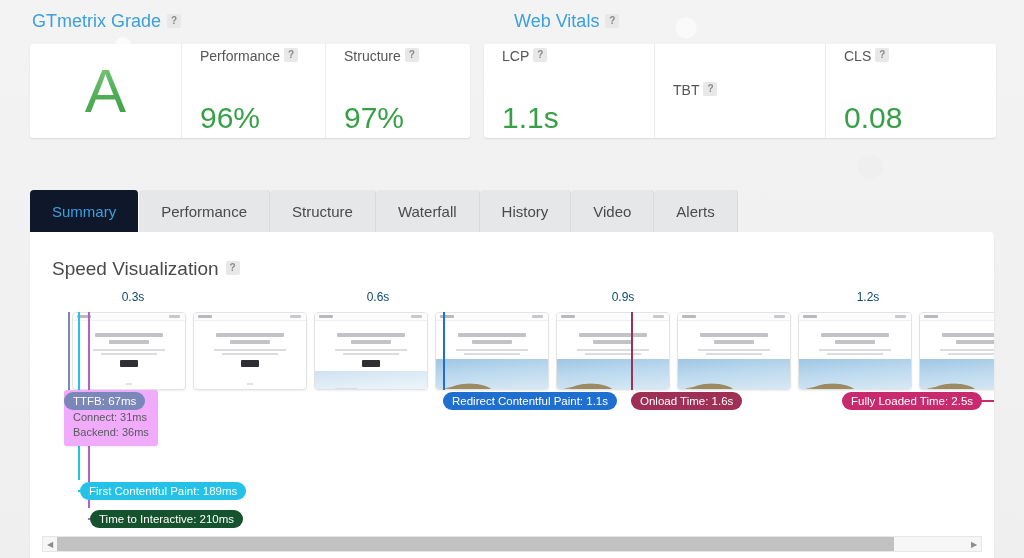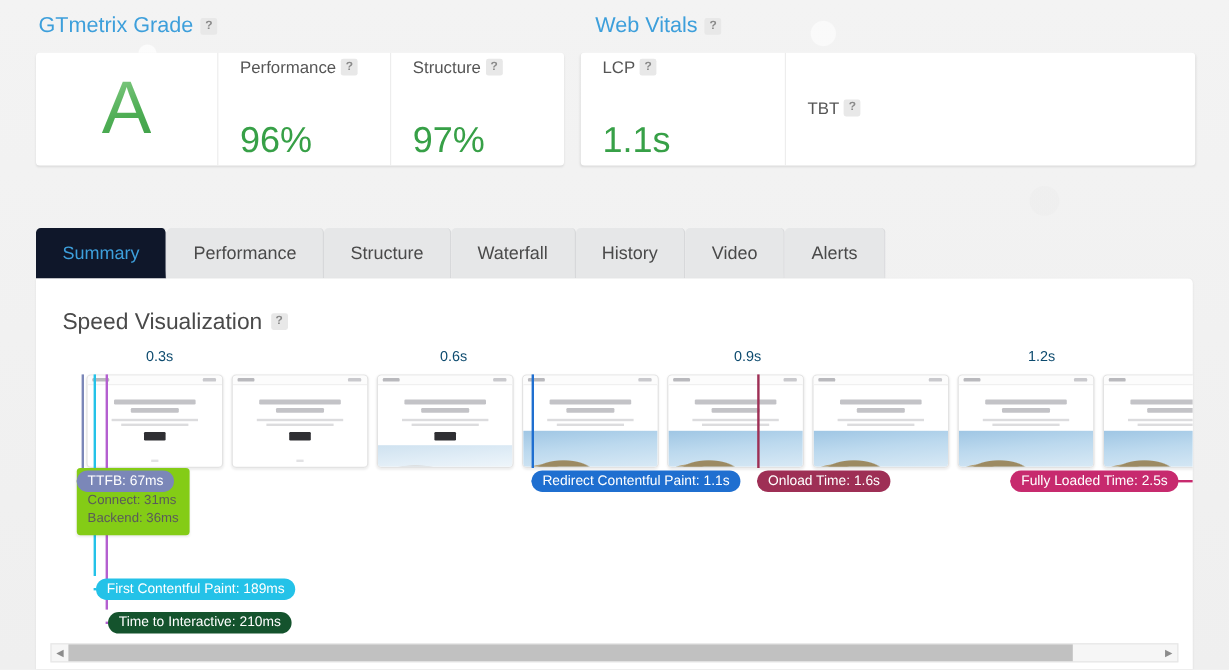--- a/index.html
+++ b/index.html
@@ -246,21 +246,21 @@
     z-index: 6;
   }
   .hline {
     position: absolute;
     height: 2px;
     z-index: 3;
   }
 
   .tooltip {
     position: absolute;
-    background: #84cc16;
+    background: #f0abfc;
     border-radius: 3px;
     padding: 5px 9px 6px;
     font-size: 11px;
     color: #5a5a5a;
     line-height: 15px;
     white-space: nowrap;
     z-index: 5;
     box-shadow: 0 1px 2px rgba(0,0,0,.08);
   }
 
@@ -304,31 +304,35 @@
     <div class="cell" style="width:144px;">
       <div class="lab"><span>Performance</span><span class="qmark">?</span></div>
       <div class="val">96%</div>
     </div>
     <div class="cell" style="width:144px;">
       <div class="lab"><span>Structure</span><span class="qmark">?</span></div>
       <div class="val">97%</div>
     </div>
   </div>
 
-  <div class="sec-head" style="left:496px; top:11px;">
+  <div class="sec-head" style="left:514px; top:11px;">
     <span>Web Vitals</span><span class="qmark">?</span>
   </div>
 
   <div class="card" style="left:484px; top:44px; width:512px;">
     <div class="cell" style="width:171px;">
       <div class="lab"><span>LCP</span><span class="qmark">?</span></div>
       <div class="val">1.1s</div>
     </div>
     <div class="cell" style="width:171px;">
       <div class="lab"><span>TBT</span><span class="qmark">?</span></div>
+    </div>
+    <div class="cell" style="width:170px;">
+      <div class="lab"><span>CLS</span><span class="qmark">?</span></div>
+      <div class="val">0.08</div>
     </div>
   </div>
 </div>
 
 <div class="tabs" id="tabs">
     <div class="tab active">
       <span>Summary</span>
     </div>
     <div class="tab">
       <span>Performance</span>

